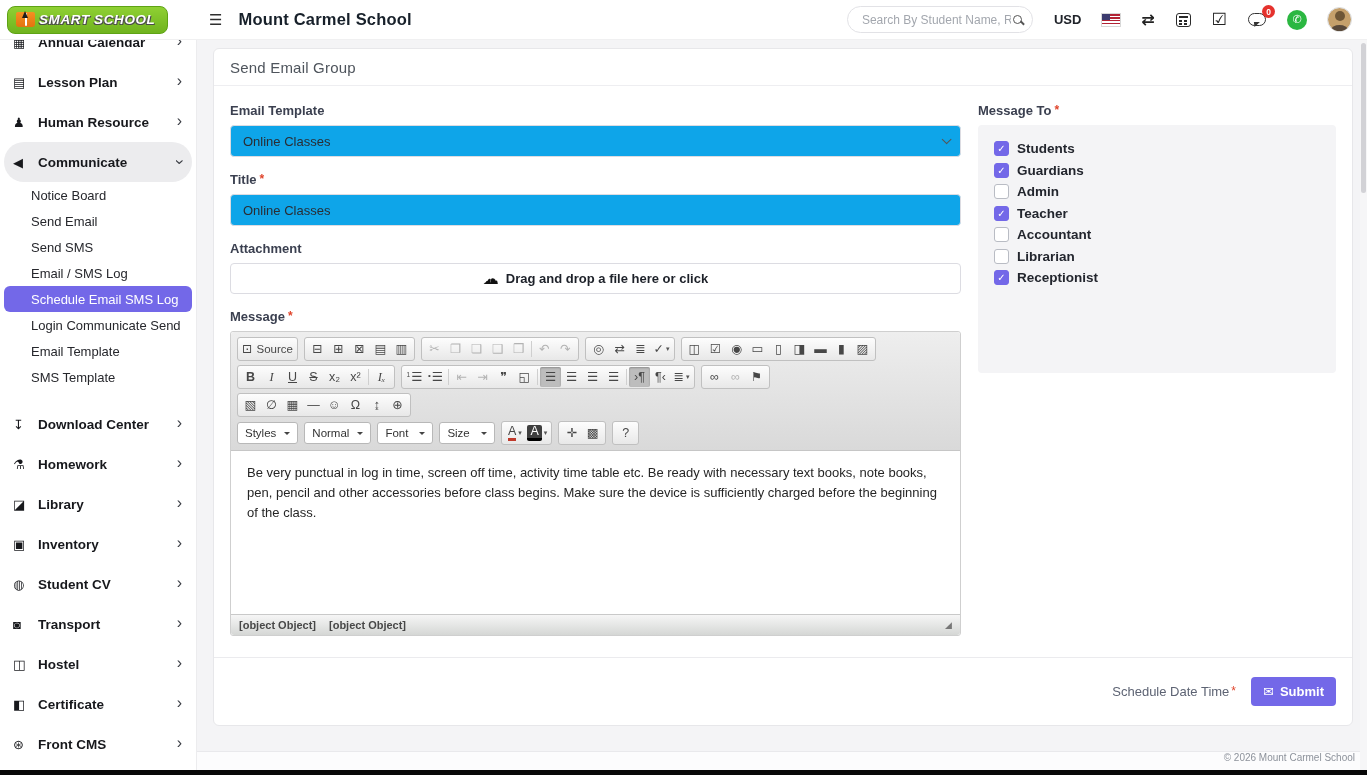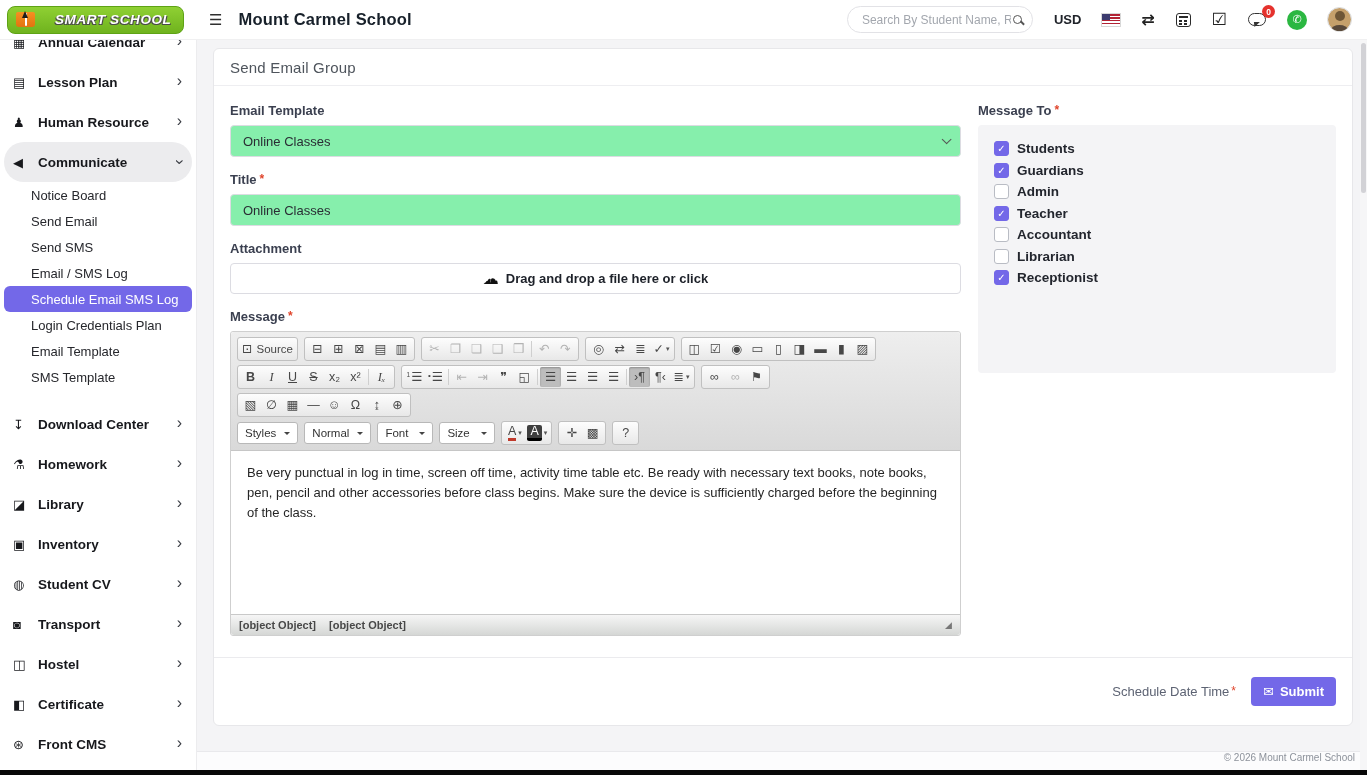--- a/index.html
+++ b/index.html
@@ -4,21 +4,21 @@
 <style>
   html,body{margin:0;padding:0;width:1367px;height:775px;overflow:hidden;
     font-family:"Liberation Sans","DejaVu Sans",sans-serif;background:#f4f4f6;}
   *{box-sizing:border-box;}
 
   
   .topbar{position:fixed;left:0;top:0;right:0;height:40px;background:#fff;display:flex;
     align-items:center;z-index:30;border-bottom:1px solid #f0f0f1;}
   .brand-zone{width:197px;flex:none;display:flex;align-items:center;padding-left:7px;}
   .brand{height:28px;background:linear-gradient(#8fd033,#6fb31e);border:1px solid #5ea315;
-    border-radius:8px;display:flex;align-items:center;padding:0 12px 0 8px;gap:20px;}
+    border-radius:8px;display:flex;align-items:center;padding:0 12px 0 8px;gap:4px;}
   .book{width:19px;height:15px;background:linear-gradient(180deg,#f59022,#e2730f);
     border-radius:2px 2px 3px 3px;position:relative;flex:none;}
   .book::before{content:"";position:absolute;left:8.5px;top:1px;bottom:1px;width:2px;background:#fff;border-radius:1px;}
   .book::after{content:"";position:absolute;left:6px;top:-4px;border:3.5px solid transparent;border-bottom:7px solid #1d1d1d;}
   .brand-text{font-size:13.5px;font-weight:800;font-style:italic;color:#fff;letter-spacing:.6px;
     white-space:nowrap;text-shadow:1px 1px 0 #4a4a4a,-1px 1px 0 #4a4a4a;}
   .hamburger{font-size:15px;color:#2f2f2f;margin-left:12px;cursor:pointer;}
   .school-title{font-size:16.5px;font-weight:700;color:#17202a;margin:0 0 0 16px;letter-spacing:.2px;}
   .top-right{margin-left:auto;display:flex;align-items:center;gap:21px;padding-right:16px;}
   .search-pill{display:flex;align-items:center;border:1px solid #e2e2e6;border-radius:14px;height:27px;
@@ -70,21 +70,21 @@
   .card{position:absolute;left:16px;top:8px;right:14px;height:678px;background:#fff;border:1px solid #e7e7ea;
     border-radius:6px;display:flex;flex-direction:column;}
   .card-head{padding:10px 16px 9px;border-bottom:1px solid #eeeef1;}
   .card-head h2{margin:0;font-size:15px;font-weight:500;color:#4e545c;letter-spacing:.2px;}
   .card-body{flex:1;display:flex;padding:17px 16px 0;}
   .col-left{width:731px;flex:none;}
   .col-right{flex:1;margin-left:17px;text-align:right;}
   .flabel{display:flex;align-items:flex-start;gap:3px;font-size:13px;font-weight:700;color:#3b4050;margin-bottom:7px;}
   .req{color:#e0452c;font-size:12px;line-height:1.2;}
   .select,.tinput{width:100%;height:32px;border:1px solid #dcdce2;border-radius:4px;font-size:13px;color:#2a2d34;
-    padding:0 12px;background:#86efac;}
+    padding:0 12px;background:#0ea5e9;}
   .select{display:flex;align-items:center;justify-content:space-between;cursor:pointer;margin-bottom:15px;}
   .selcaret{width:7px;height:7px;border-right:1.6px solid #555;border-bottom:1.6px solid #555;
     transform:rotate(45deg) translateY(-3px);flex:none;}
   .tinput{margin-bottom:15px;outline:none;font-family:inherit;}
   .dropzone{height:31px;border:1px solid #dcdce2;border-radius:4px;display:flex;align-items:center;justify-content:center;
     gap:7px;margin-bottom:15px;cursor:pointer;font-size:13px;font-weight:600;color:#1d2129;}
   .cloud{position:relative;font-size:16px;line-height:1;color:#111;}
   .cloud .up{position:absolute;left:50%;top:55%;transform:translate(-50%,-50%);font-style:normal;font-size:7px;color:#fff;font-weight:700;}
 
   
@@ -233,21 +233,21 @@
       </div>
 
       <div class="side-item sub active" data-name="sidebar-item">
 
         <span class="s-label" data-name="sidebar-item-label">Schedule Email SMS Log</span>
 
       </div>
 
       <div class="side-item sub" data-name="sidebar-item">
 
-        <span class="s-label" data-name="sidebar-item-label">Login Credentials Plan</span>
+        <span class="s-label" data-name="sidebar-item-label">Login Communicate Send</span>
 
       </div>
 
       <div class="side-item sub" data-name="sidebar-item">
 
         <span class="s-label" data-name="sidebar-item-label">Email Template</span>
 
       </div>
 
       <div class="side-item sub gap" data-name="sidebar-item">

